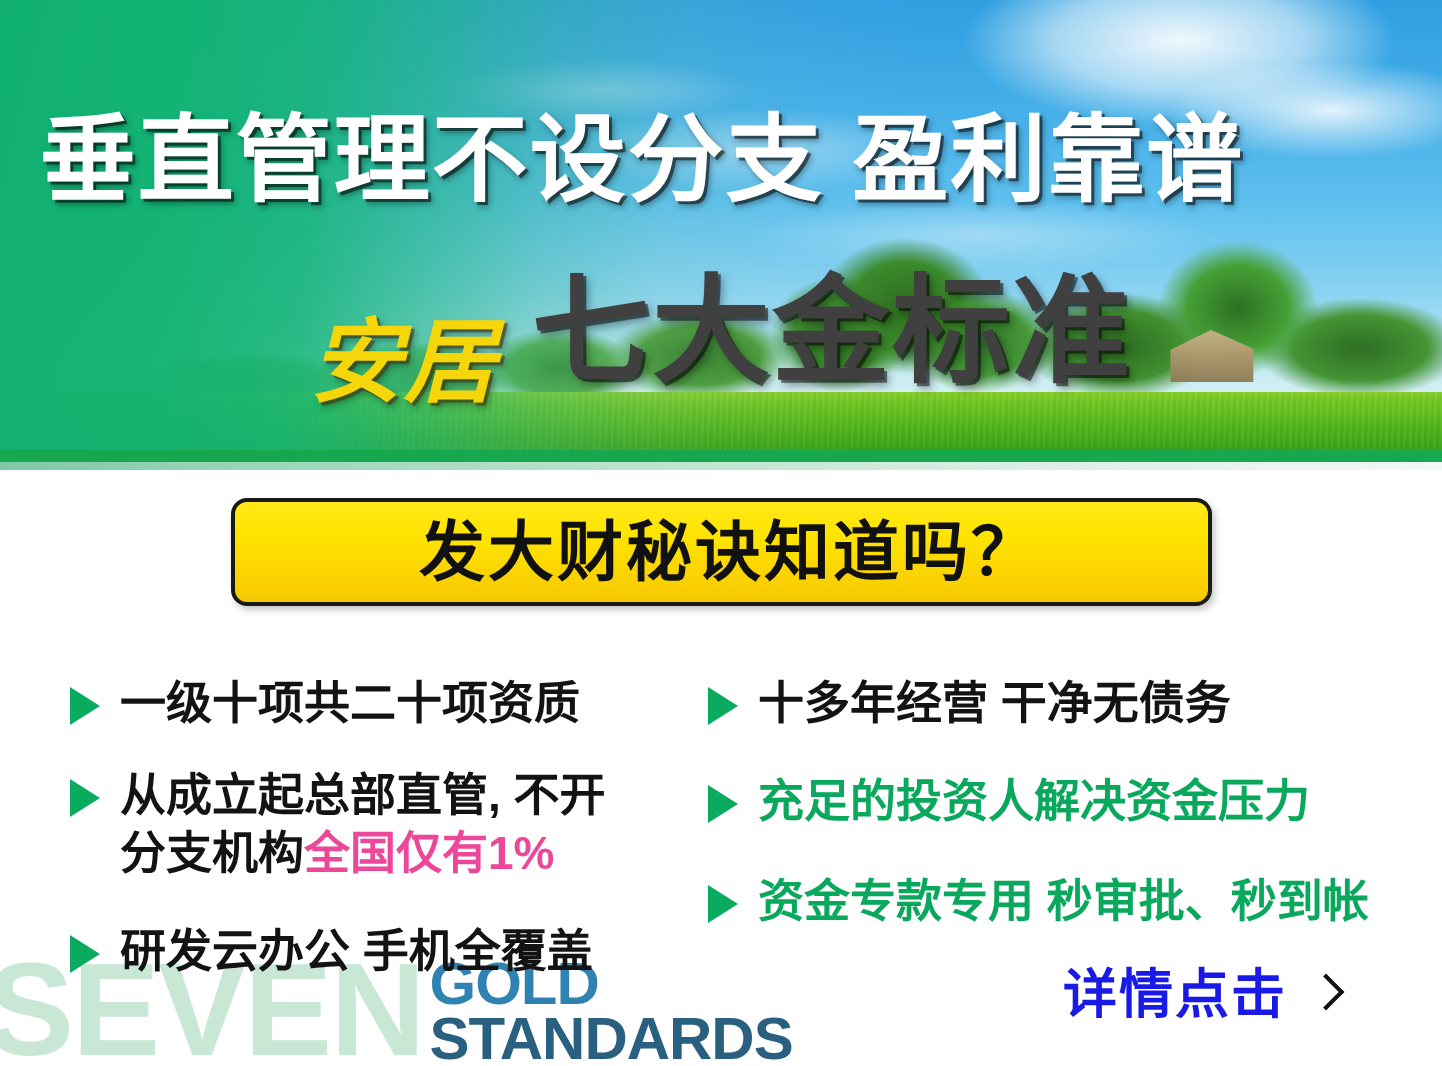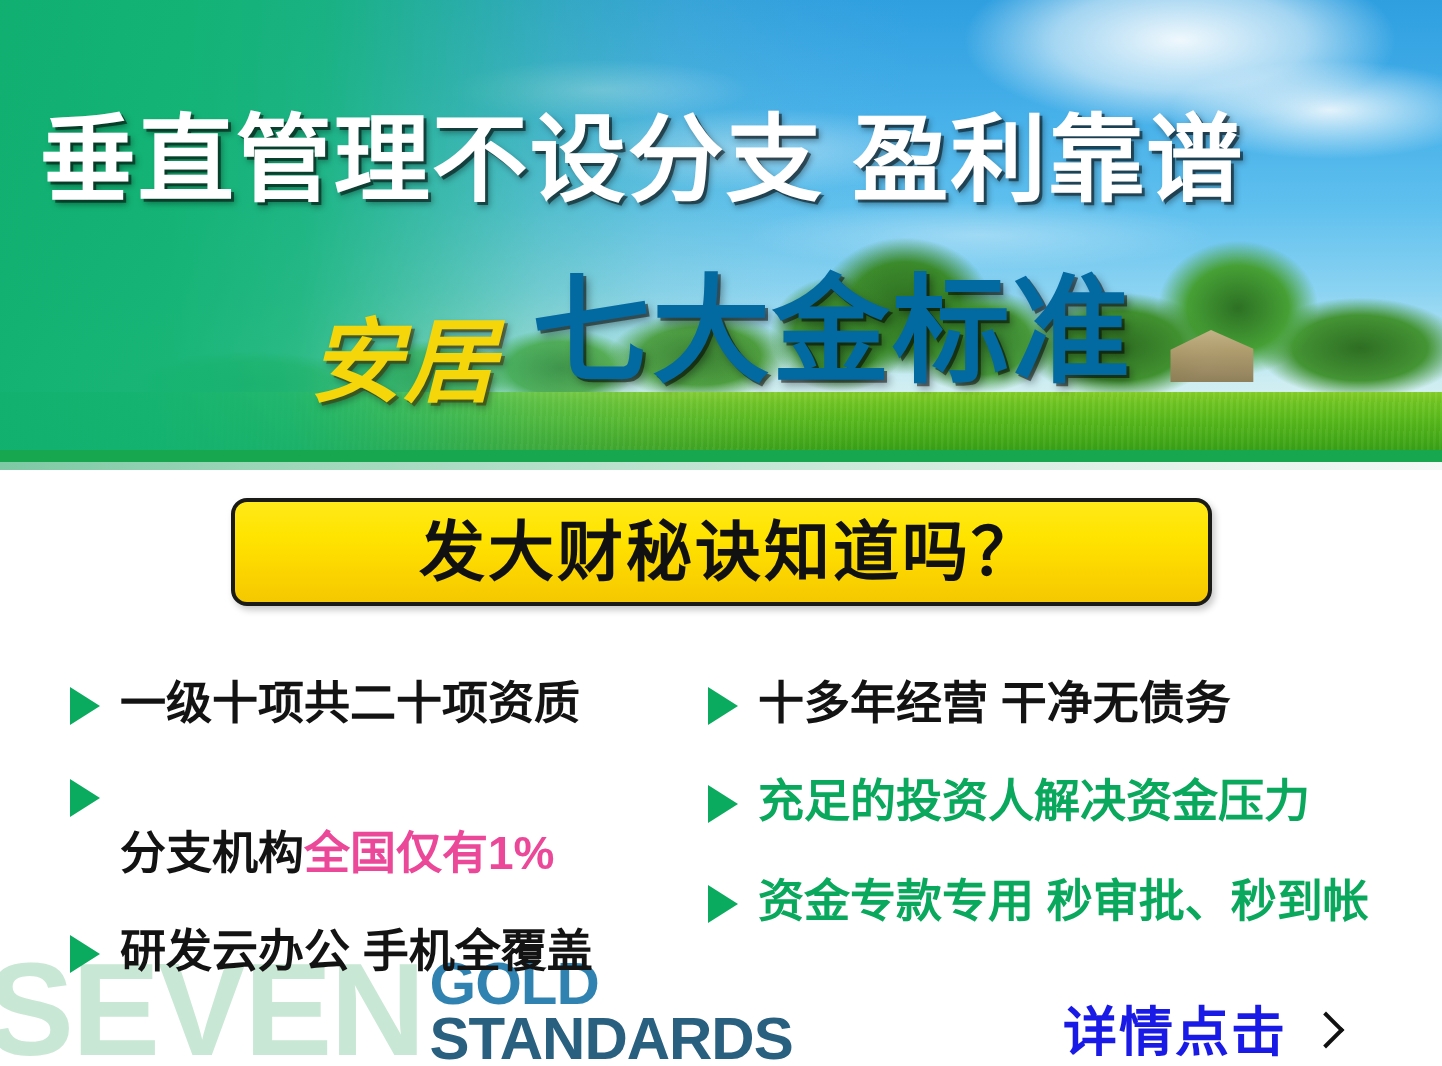--- a/index.html
+++ b/index.html
@@ -159,21 +159,21 @@
     font-style: italic;
     font-weight: bold;
     transform: translateY(22px);
     margin-right: 10px;
     text-shadow:
       3px 3px 0 rgba(70,50,0,0.55),
       4px 5px 7px rgba(0,0,0,0.35);
   }
   .headline-2 .hl-white {
     display: inline-block;
-    color: #0369a1;
+    color: #404040;
     text-shadow:
        3px 3px 0 rgba(0,0,0,0.50),
        5px 6px 8px rgba(0,0,0,0.35);
     margin-left: 24px;
   }
 
   
   .yellow-bar {
     position: absolute;
     left: 231px;
@@ -283,21 +283,21 @@
   .lb3 { left: 0;  top: 268px; }
   
   .rb1 { left: 0;  top: 20px; }
   .rb2 { left: 0;  top: 118px; }
   .rb3 { left: 0;  top: 218px; }
 
   
   .detail-link {
     position: absolute;
     left: 1063px;
-    top: 1005px;
+    top: 967px;
     display: flex;
     align-items: center;
     text-decoration: none;
     cursor: pointer;
   }
   .detail-text {
     font-size: 54px;
     font-weight: bold;
     color: #1a1ae6;
     letter-spacing: 2px;
@@ -361,21 +361,21 @@
       <div class="bullet lb1">
         <span class="tri"></span>
         <span class="btext">
           <span>一级十项共二十项资质</span>
         </span>
       </div>
 
       <div class="bullet lb2">
         <span class="tri"></span>
         <span class="btext">
-          <br>
+          <span>从成立起总部直管, 不开</span><br>
           <span>分支机构</span><span class="g">全国仅有1%</span>
         </span>
       </div>
 
       <div class="bullet lb3">
         <span class="tri"></span>
         <span class="btext">
           <span>研发云办公  手机全覆盖</span>
         </span>
       </div>

